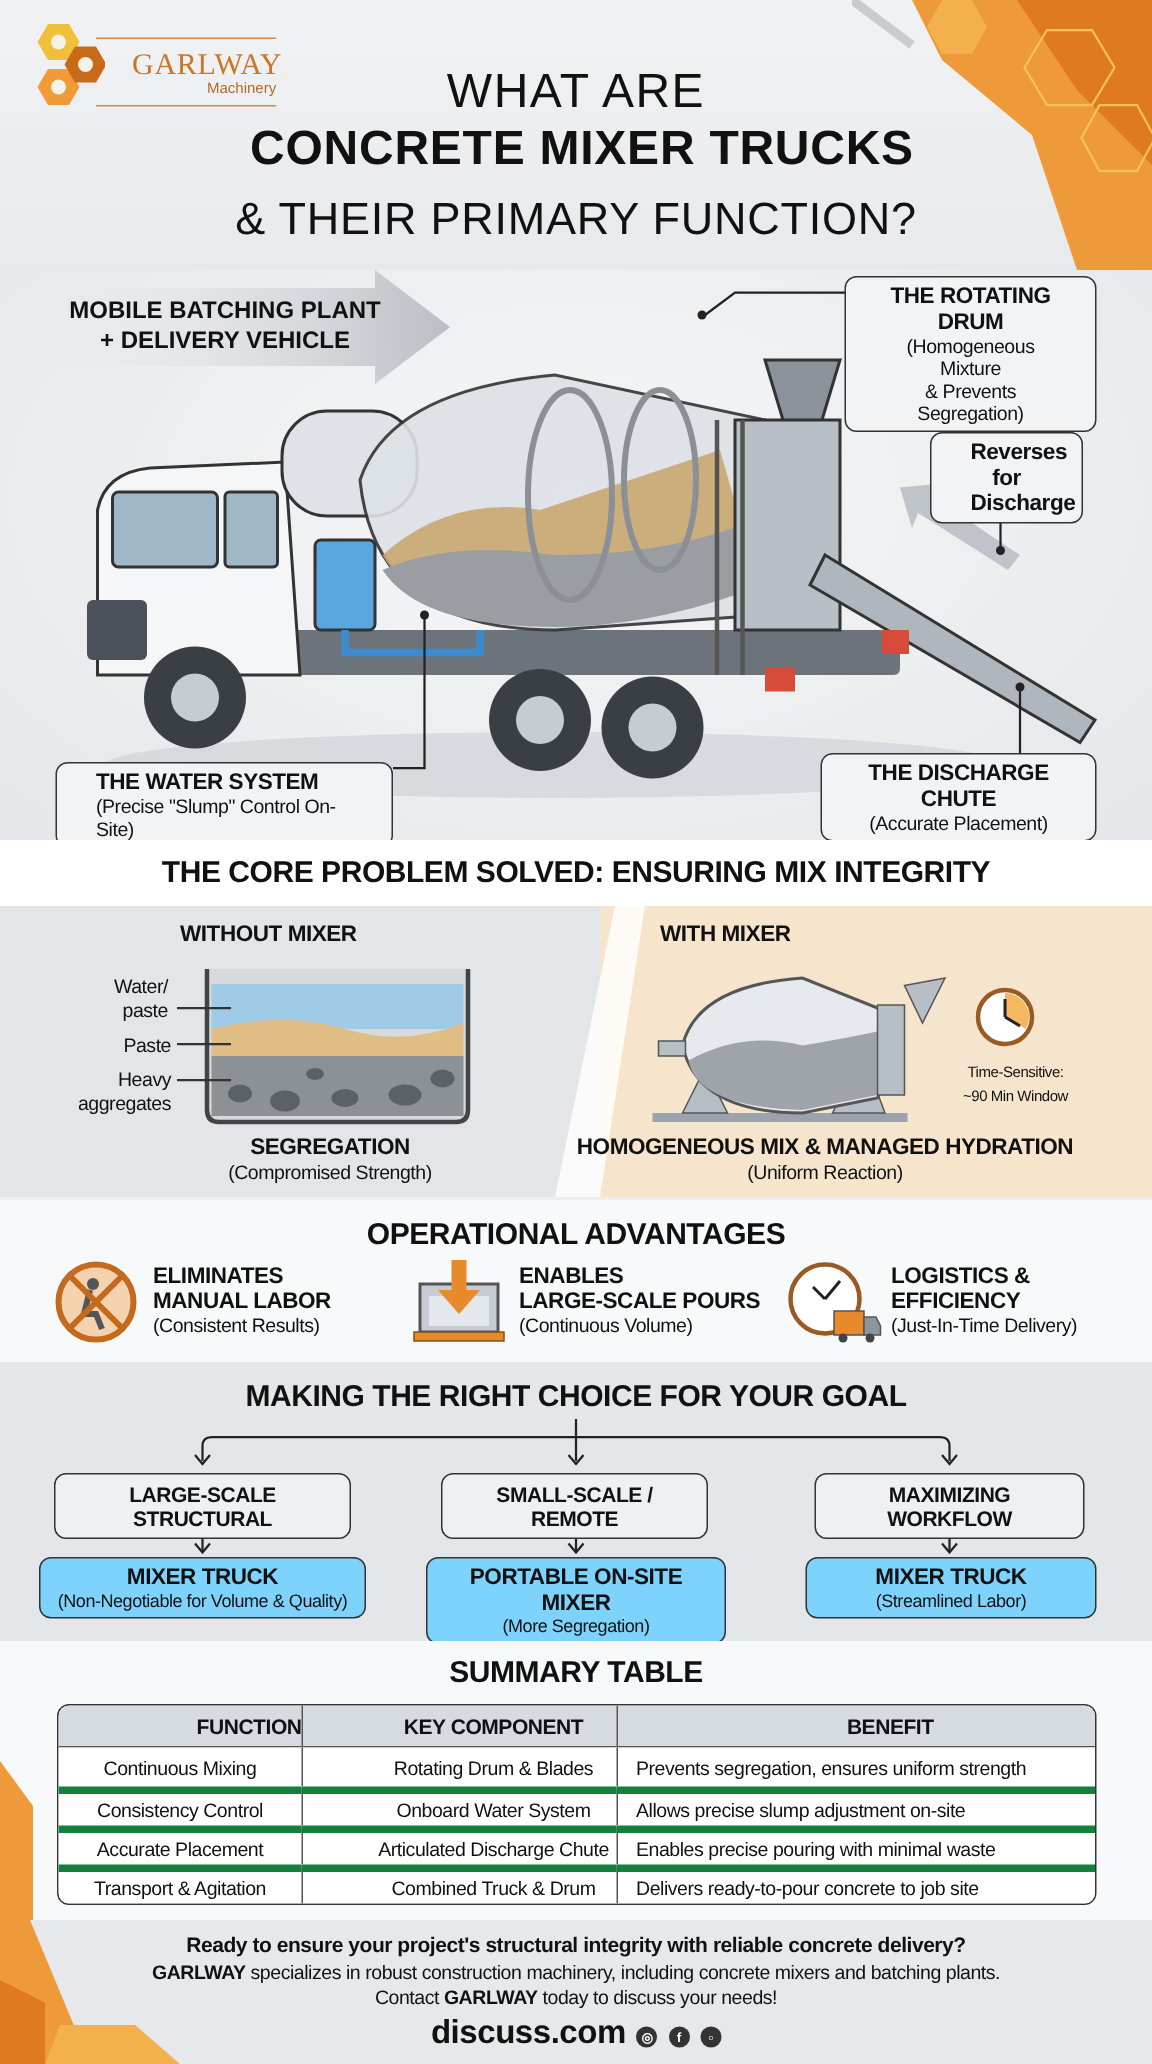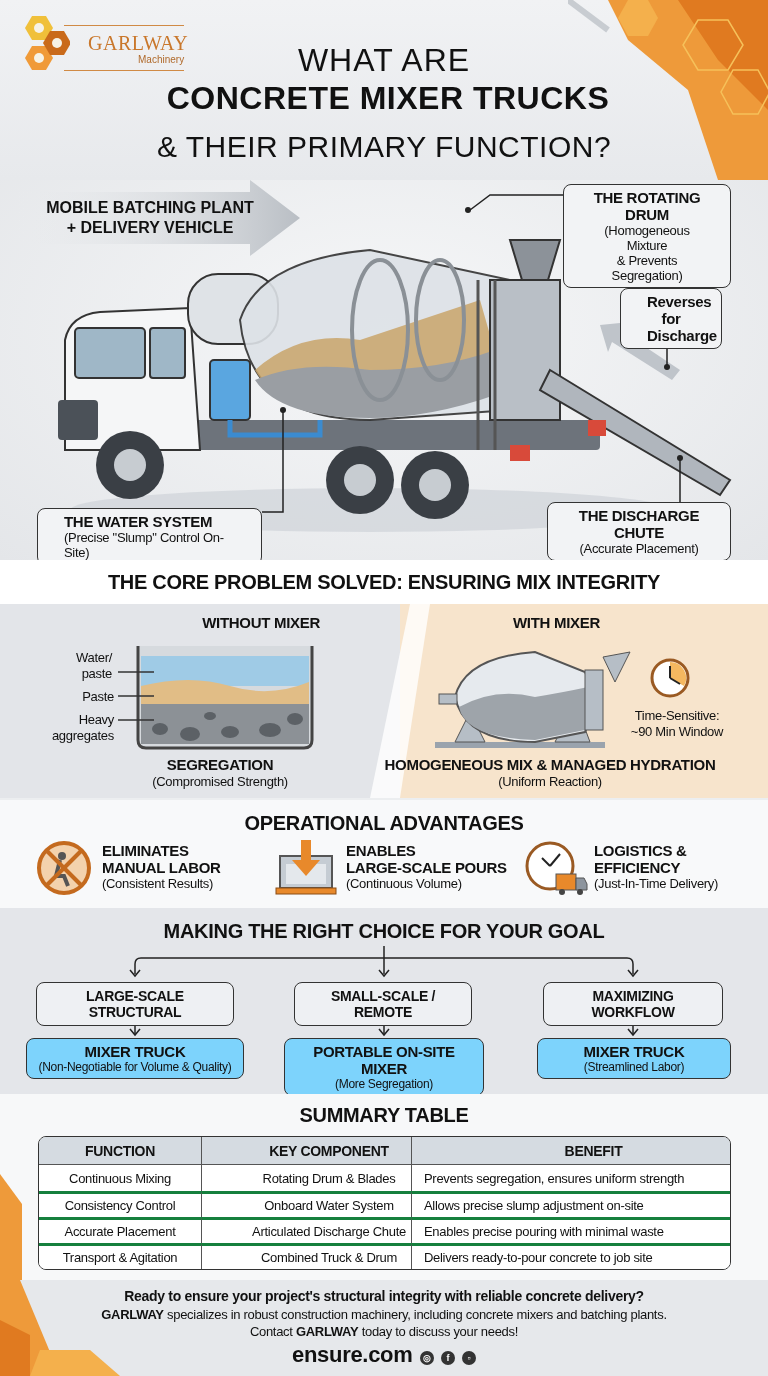--- a/index.html
+++ b/index.html
@@ -29,42 +29,42 @@
   #hero { left:0; top:180px; width:768px; height:380px; background: radial-gradient(ellipse at 50% 40%, #f6f7f8, #e4e6e9); overflow:hidden; }
   .callout { background:#f2f3f5; border:1.5px solid #333; border-radius:8px; text-align:center; padding:4px 26px; }
   .callout .c-title { font-weight:700; font-size:15px; }
   .callout .c-sub { font-size:13px; }
 
   
   #core-title-band { left:0; top:560px; width:768px; height:44px; background:#fff; }
   .section-title { text-align:center; font-weight:700; font-size:20px; }
   #core { left:0; top:604px; width:768px; height:194px; background:#e3e5e9; overflow:hidden; }
   .with-bg { position:absolute; left:400px; top:0; width:368px; height:194px; background:#f7e4cc; }
-  .panel-head { font-weight:700; font-size:15px; text-align:right; }
+  .panel-head { font-weight:700; font-size:15px; text-align:left; }
   .sub-bold { font-weight:700; font-size:15px; text-align:center; }
   .sub-reg { font-size:13px; text-align:center; }
 
   
   #adv { left:0; top:800px; width:768px; height:108px; background:#f8f9fa; }
   .adv-item { position:absolute; top:40px; height:56px; }
   .adv-t { font-weight:700; font-size:15px; line-height:17px; }
   .adv-s { font-size:13px; line-height:16px; }
 
   
   #choice { left:0; top:908px; width:768px; height:186px; background:#e4e6ea; }
   .goal-box { position:absolute; background:#eef0f3; border:1.5px solid #333; border-radius:8px; text-align:center; font-weight:700; font-size:14px; padding:5px 8px; }
   .res-box { position:absolute; background:#7dd3fc; border:1.5px solid #333; border-radius:8px; text-align:center; padding:4px 6px; }
   .res-box .r-t { font-weight:700; font-size:15px; }
   .res-box .r-s { font-size:12px; }
 
   
   #summary { left:0; top:1094px; width:768px; height:186px; background:#f7f8f9; overflow:hidden; }
   table.sum { position:absolute; left:38px; top:42px; width:693px; border-collapse:separate; border-spacing:0; border:1.5px solid #333; border-radius:8px; overflow:hidden; font-size:13px; }
   table.sum th { background:#d5dbe1; font-weight:700; font-size:14px; height:28px; border-bottom:1px solid #555; }
-  table.sum td { height:26px; border-top:3px solid #15803d; text-align:center; background:#fff; }
+  table.sum td { height:26px; border-top:5px solid #15803d; text-align:center; background:#fff; }
   table.sum tr:first-child td { border-top:none; }
   table.sum th + th, table.sum td + td { border-left:1px solid #555;padding-left:45px; }
   table.sum td.benefit { text-align:left; padding-left:12px; }
 
   
   #footer { left:0; top:1280px; width:768px; height:96px; background:#e6e8eb; overflow:hidden; }
   .f1 { font-weight:700; font-size:14px; text-align:center; }
   .f2 { font-size:13px; text-align:center; }
   .f-url { font-weight:700; font-size:22px; }
   .social { display:inline-block; width:14px; height:14px; border-radius:50%; background:#333; color:#fff; font-size:9px; text-align:center; line-height:14px; margin-left:3px; vertical-align:middle; font-weight:700; }
@@ -237,21 +237,21 @@
     <rect x="160" y="28" width="18" height="60" fill="#b6bec6" stroke="#555"></rect>
     <polygon points="178,15 205,10 190,40" fill="#b6bec6" stroke="#555"></polygon>
     <rect x="14" y="52" width="18" height="10" fill="#b6bec6" stroke="#555"></rect>
   </svg>
   <svg class="abs" style="left:650px;top:54px;" width="40" height="40" viewBox="0 0 40 40">
     <circle cx="20" cy="20" r="18" fill="#fff" stroke="#9a5a23" stroke-width="3"></circle>
     <path d="M20 20 L20 4 A16 16 0 0 1 34 28 Z" fill="#f5b860"></path>
     <line x1="20" y1="20" x2="20" y2="8" stroke="#222" stroke-width="2"></line>
     <line x1="20" y1="20" x2="30" y2="26" stroke="#222" stroke-width="2"></line>
   </svg>
-  <div class="abs cond" style="left:622px;top:104px;width:110px;text-align:center;font-size:13px;line-height:16px;">
+  <div class="abs cond" style="left:622px;top:104px;width:110px;text-align:center;font-size:10px;line-height:16px;">
     <div>Time-Sensitive:</div>
       <div>~90 Min Window</div>
   </div>
   <div class="abs sub-bold cond" style="left:380px;top:152px;width:340px;">HOMOGENEOUS MIX &amp; MANAGED HYDRATION</div>
   <div class="abs sub-reg cond" style="left:440px;top:170px;width:220px;">(Uniform Reaction)</div>
 </div>
 
 <div id="adv" class="abs">
   <div class="section-title cond" style="padding-top:12px;">OPERATIONAL ADVANTAGES</div>
 
@@ -340,21 +340,21 @@
 </div>
 
 <div id="summary" class="abs">
   <svg class="abs" style="left:0;top:40px;" width="30" height="146">
     <polygon points="0,40 22,70 22,146 0,146" fill="#ee9a3a"></polygon>
   </svg>
   <div class="section-title cond" style="padding-top:10px;">SUMMARY TABLE</div>
   <table class="sum cond">
     <thead>
       <tr>
-        <th style="width:162px;">FUNCTION</th>
+        <th style="width:162px;text-align:right;">FUNCTION</th>
         <th style="width:210px;">KEY COMPONENT</th>
         <th>BENEFIT</th>
       </tr>
     </thead>
     <tbody>
       <tr>
         <td>Continuous Mixing</td>
         <td>Rotating Drum &amp; Blades</td>
         <td class="benefit">Prevents segregation, ensures uniform strength</td>
       </tr>
@@ -384,18 +384,18 @@
     <polygon points="0,40 30,55 30,96 0,96" fill="#e07a20"></polygon>
   </svg>
   <div class="abs f1 cond" style="left:0;top:8px;width:768px;">Ready to ensure your project's structural integrity with reliable concrete delivery?</div>
   <div class="abs f2 cond" style="left:0;top:27px;width:768px;">
     <b>GARLWAY</b><span> specializes in robust construction machinery, including concrete mixers and batching plants.</span>
   </div>
   <div class="abs f2 cond" style="left:0;top:44px;width:768px;">
     <span>Contact </span><b>GARLWAY</b><span> today to discuss your needs!</span>
   </div>
   <div class="abs cond" style="left:0;top:62px;width:768px;text-align:center;">
-    <span class="f-url">ensure.com</span>
+    <span class="f-url">discuss.com</span>
     <span class="social">◎</span>
     <span class="social">f</span>
     <span class="social">▫</span>
   </div>
 </div>
 
 </body></html>

